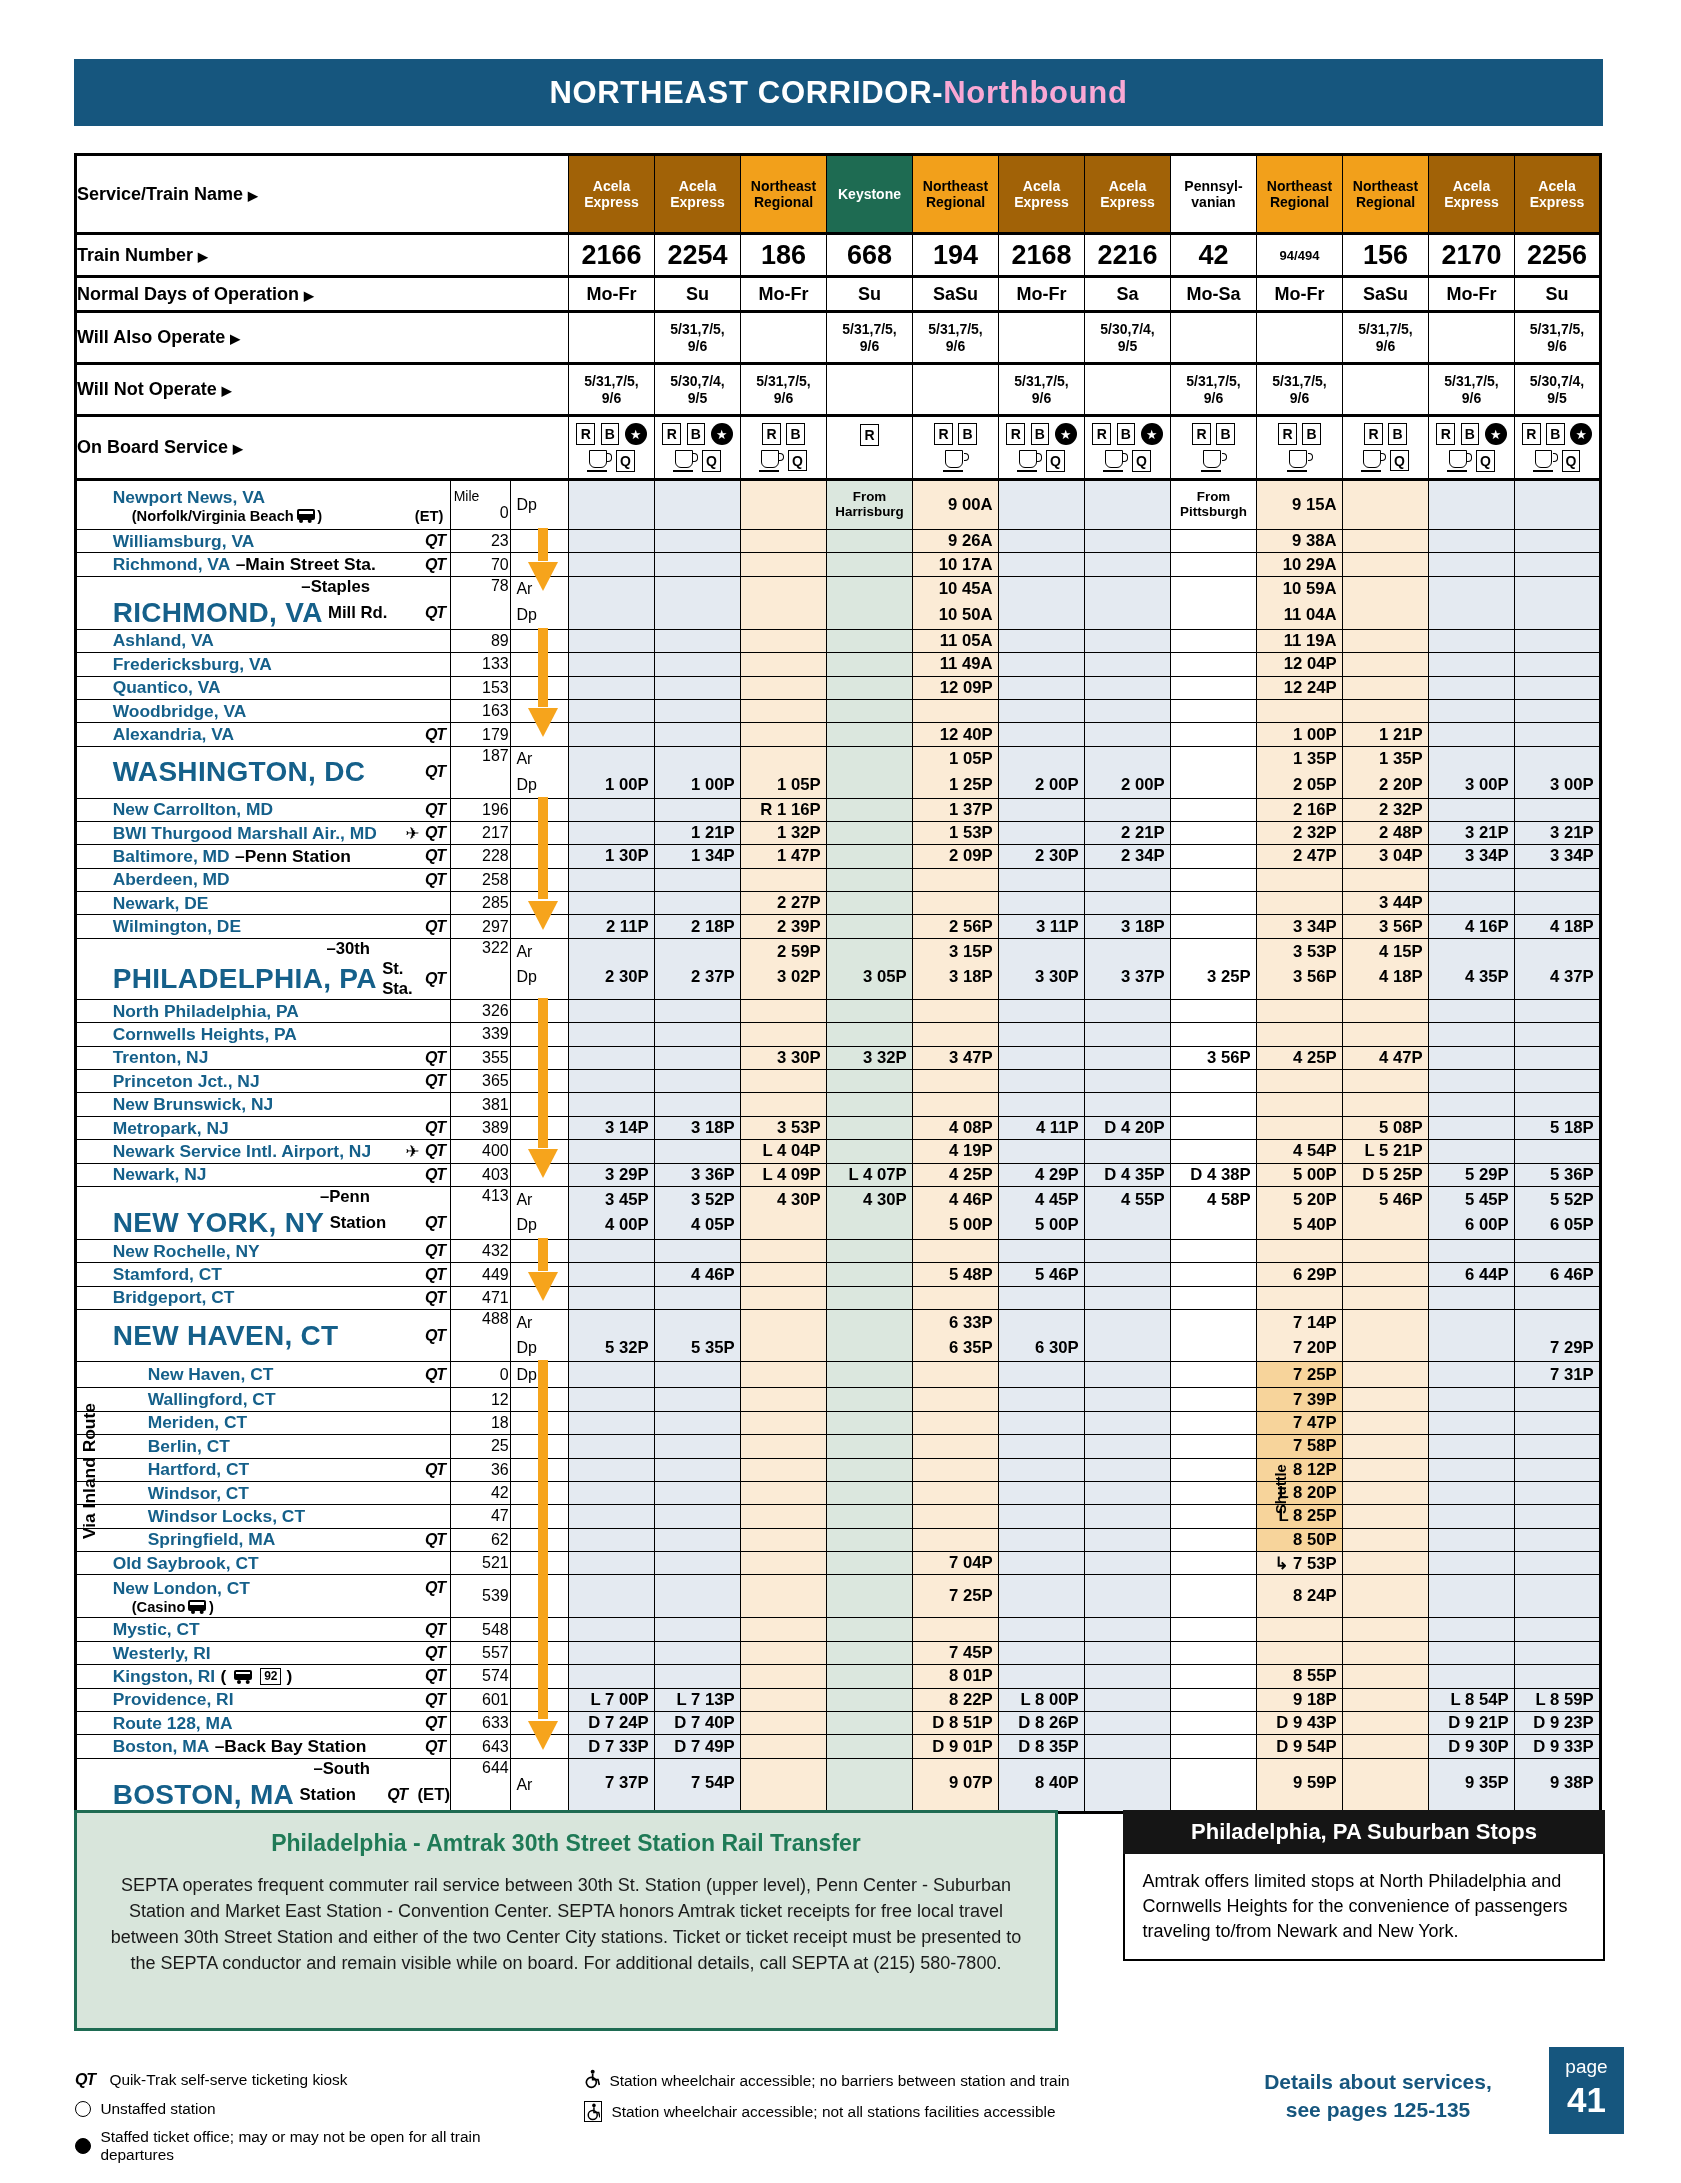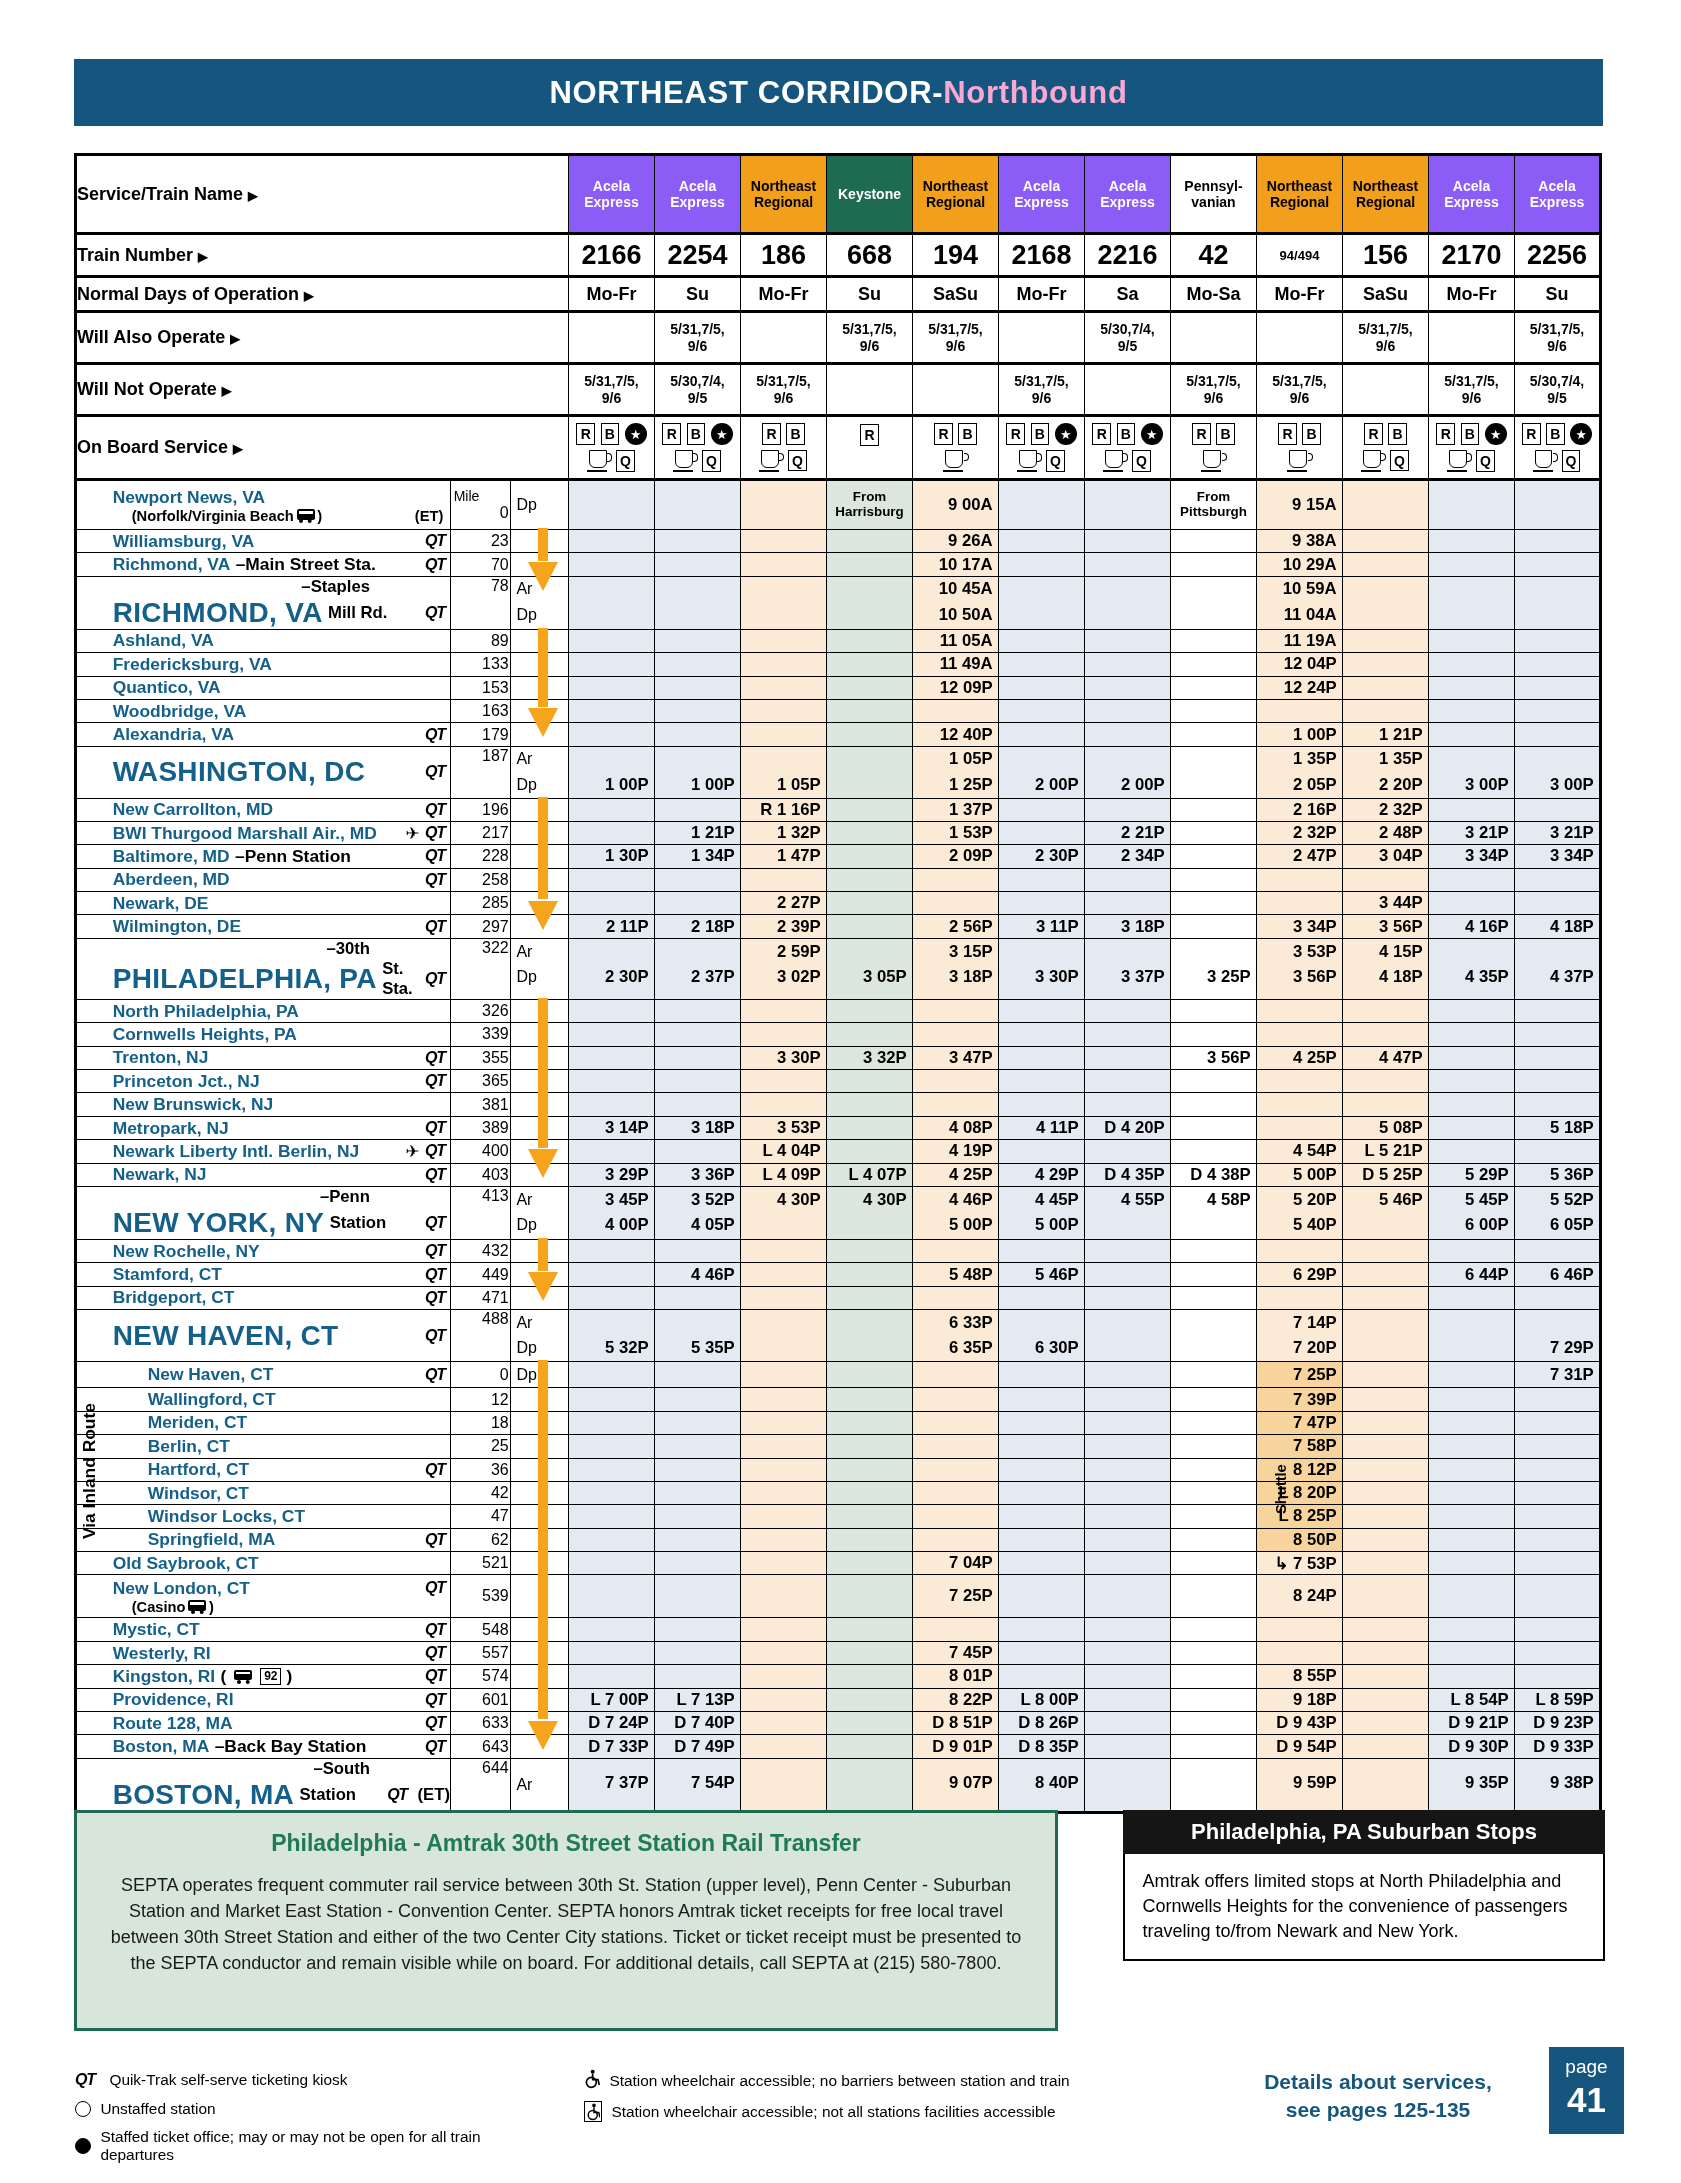--- a/index.html
+++ b/index.html
@@ -14,21 +14,21 @@
 
   
   #tt{position:absolute;left:74px;top:153px;border-collapse:collapse;table-layout:fixed;background:#fff;border:3.3px solid #000;}
   #tt td{border:1.3px solid #000;padding:0;vertical-align:middle;overflow:visible;}
   #tt thead td{border-top:3.3px solid #000;border-bottom:3.3px solid #000;}
   #tt td:last-child{border-right:3.3px solid #000;}
   tr.thick td{border-top:3.3px solid #000;}
   .hlab{font-size:18px;font-weight:bold;text-align:left;padding-left:6.7px;background:#fff;}
   .hlab.ind{padding-left:35px;}
   .arr{font-size:12.7px;}
-  .h-acela{background:#8b5cf6;color:#fff;}
+  .h-acela{background:#a16207;color:#fff;}
   .h-regional{background:#F2A01B;color:#000;}
   .h-keystone{background:#1E6B52;color:#fff;}
   .h-penn{background:#fff;color:#000;}
   .hsvc{font-size:14px;font-weight:bold;text-align:center;white-space:pre-line;line-height:1.15;}
   .hnum{font-size:27px;font-weight:bold;text-align:center;}
   .hnum.small{font-size:13px;}
   .hdays{font-size:18px;font-weight:bold;text-align:center;}
   .hdates{font-size:14px;font-weight:bold;text-align:center;white-space:pre-line;line-height:1.2;}
   .hob{text-align:center;background:#fff;}
   .ob{display:flex;flex-direction:column;gap:4.7px;align-items:center;padding:4px 0;}
@@ -1251,21 +1251,21 @@
           </td>
           <td class="tc b-acela"></td>
           <td class="tc b-acela">
             <div class="tval">5 18P</div>
           </td>
         </tr>
         <tr style="height: 23.4px;">
           <td class="sta">
             <div class="scell">
               <div class="nline">
-                <span class="nm">Newark Liberty Intl. Berlin, NJ</span>
+                <span class="nm">Newark Service Intl. Airport, NJ</span>
                 <span class="spacer"></span>
                 <span class="plane">✈</span>
                 <span class="qticon">QT</span>
               </div>
             </div>
           </td>
           <td class="mile">
             <div>400</div>
           </td>
           <td class="ardp ahead"></td>

